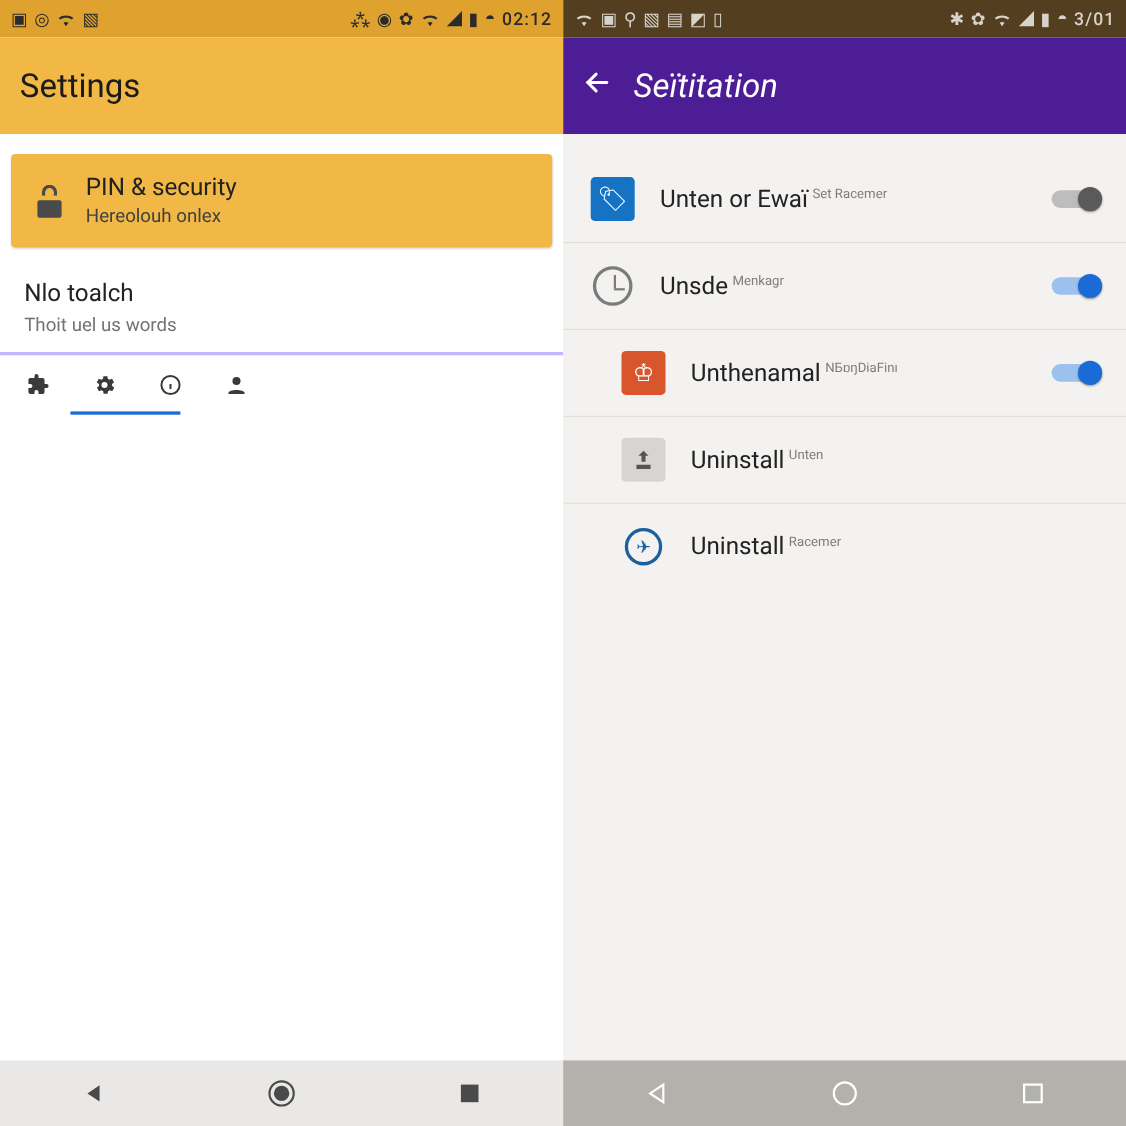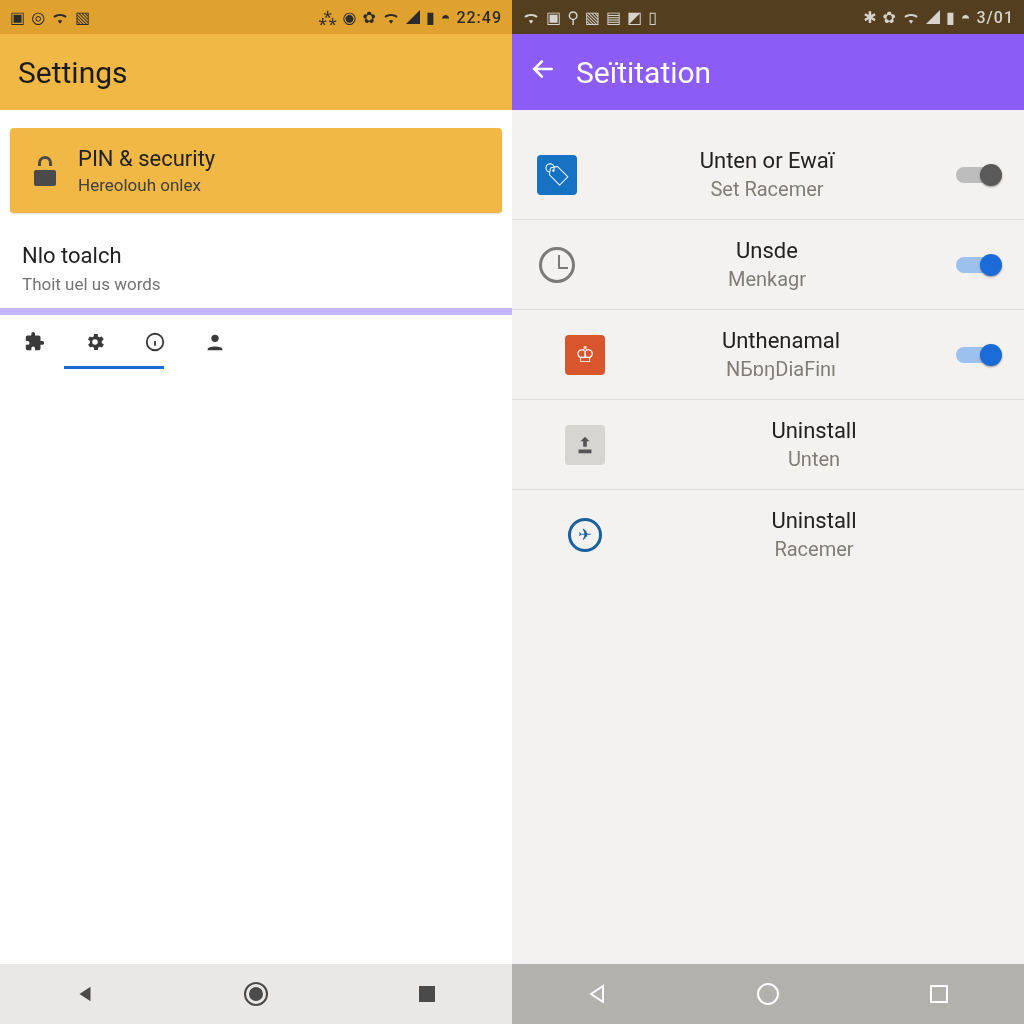--- a/index.html
+++ b/index.html
@@ -9,54 +9,54 @@
 
   
   .statusbar { height:34px; display:flex; align-items:center; justify-content:space-between; padding:0 10px; font-size:16px; color:#3c3c3c; }
   .statusbar.left-bar { background:#E0A22E; color:#2b2b2b; }
   .statusbar.right-bar { background:#533f20; color:#d7d3cc; }
   .status-icons { display:flex; gap:6px; align-items:center; font-size:16px; }
   .status-icons span, .status-icons svg { display:inline-flex; }
   .status-time { font-weight:500; letter-spacing:1px; }
 
   
-  .appbar { height:76px; display:flex; align-items:center; padding:0 18px; gap:20px; }
+  .appbar { height:88px; display:flex; align-items:center; padding:0 18px; gap:20px; }
   .appbar.left-appbar { background:#F2B846; }
-  .appbar.right-appbar { background:#8b5cf6; color:#fff; }
+  .appbar.right-appbar { background:#4c1d95; color:#fff;font-style:italic; }
   .appbar h1 { font-size:30px; font-weight:400; }
   .appbar.left-appbar h1 { color:#1b1b1b; font-weight:400; }
   .back-arrow { font-size:28px; color:#fff; }
 
   
   .left-content { flex:1; background:#fff; display:flex; flex-direction:column; padding-top:18px; }
   .card { margin:0 10px 14px 10px; border-radius:4px; box-shadow:0 1px 2px rgba(0,0,0,0.15); padding:18px 20px; display:flex; align-items:center; gap:18px; }
   .card.highlight { background:#F2B846; }
   .card.grey { background:#ECEBEA; justify-content:space-between; }
   .card .texts { display:flex; flex-direction:column; gap:4px; }
   .title-line { font-size:22px; color:#222; }
   .sub-line { font-size:17px; color:#404040; }
-  .plain-row { padding:16px 22px 14px 22px; border-bottom:7px solid #c4b5fd; }
+  .plain-row { padding:16px 22px 14px 22px; border-bottom:3px solid #c4b5fd; }
   .plain-row .title-line { font-size:22px; color:#222; }
   .plain-row .sub-line { font-size:17px; color:#737373; margin-top:6px; }
 
   .toggle-off { width:46px; height:24px; border-radius:12px; background:#cfcfcf; position:relative; }
   .toggle-off .knob { width:24px; height:24px; border-radius:50%; background:#E53935; position:absolute; right:0; top:0; box-shadow:0 1px 2px rgba(0,0,0,0.3);}
   
   .tabbar { display:flex; gap:34px; padding:14px 22px; align-items:center; }
   .tabbar .tab { width:26px; height:26px; display:flex; align-items:center; justify-content:center; color:#3a3a3a; position:relative; }
   .tabbar .tab.active::after { content:""; position:absolute; bottom:-14px; left:-18px; width:100px; height:3px; background:#1b6bd6; }
 
   
   .right-content { flex:1; background:#F3F2F0; display:flex; flex-direction:column; padding-top:20px; }
   .r-row { display:flex; align-items:center; padding:18px 24px; gap:22px; border-bottom:1px solid #e0ded9; }
   .r-row:last-of-type { border-bottom:none; }
   .r-row .icon-slot { width:42px; height:42px; display:flex; align-items:center; justify-content:center; flex-shrink:0; }
-  .r-row .texts { flex:1; display:flex; flex-direction:column; gap:4px;text-align:center; }
+  .r-row .texts { flex:1; display:flex; flex-direction:row; gap:4px; }
   .r-row .r-title { font-size:22px; color:#222; }
-  .r-row .r-sub { font-size:20px; color:#807d78; }
+  .r-row .r-sub { font-size:12px; color:#807d78; }
   .r-row.indent .icon-slot { margin-left:28px; }
 
   .switch { width:44px; height:16px; border-radius:10px; background:#bdbdbd; position:relative; flex-shrink:0; }
   .switch .knob { width:22px; height:22px; border-radius:50%; position:absolute; top:-3px; box-shadow:0 1px 2px rgba(0,0,0,0.4); }
   .switch.off .knob { right:-2px; background:#5a5a5a; }
   .switch.on { background:#9cc1ef; }
   .switch.on .knob { right:-2px; background:#1b6bd6; }
 
   
   .navbar { height:60px; display:flex; align-items:center; justify-content:space-around; }
@@ -103,21 +103,21 @@
               <path d="M12 18l-3-4c2-1.5 4-1.5 6 0l-3 4zM3 8c5-4 13-4 18 0l-2 2c-4-3-10-3-14 0L3 8z" fill="currentColor"></path>
             </svg>
         </span>
         <span>
           <svg width="14" height="14" viewBox="0 0 14 14">
               <path d="M0 14 L14 0 L14 14 Z" fill="currentColor"></path>
             </svg>
         </span>
         <span>▮</span>
         <span>◓</span>
-        <span class="status-time">22:49</span>
+        <span class="status-time">02:12</span>
       </div>
     </div>
 
     <div class="appbar left-appbar">
       <h1>Settings</h1>
     </div>
 
     <div class="left-content">
 
       <div class="card highlight">

